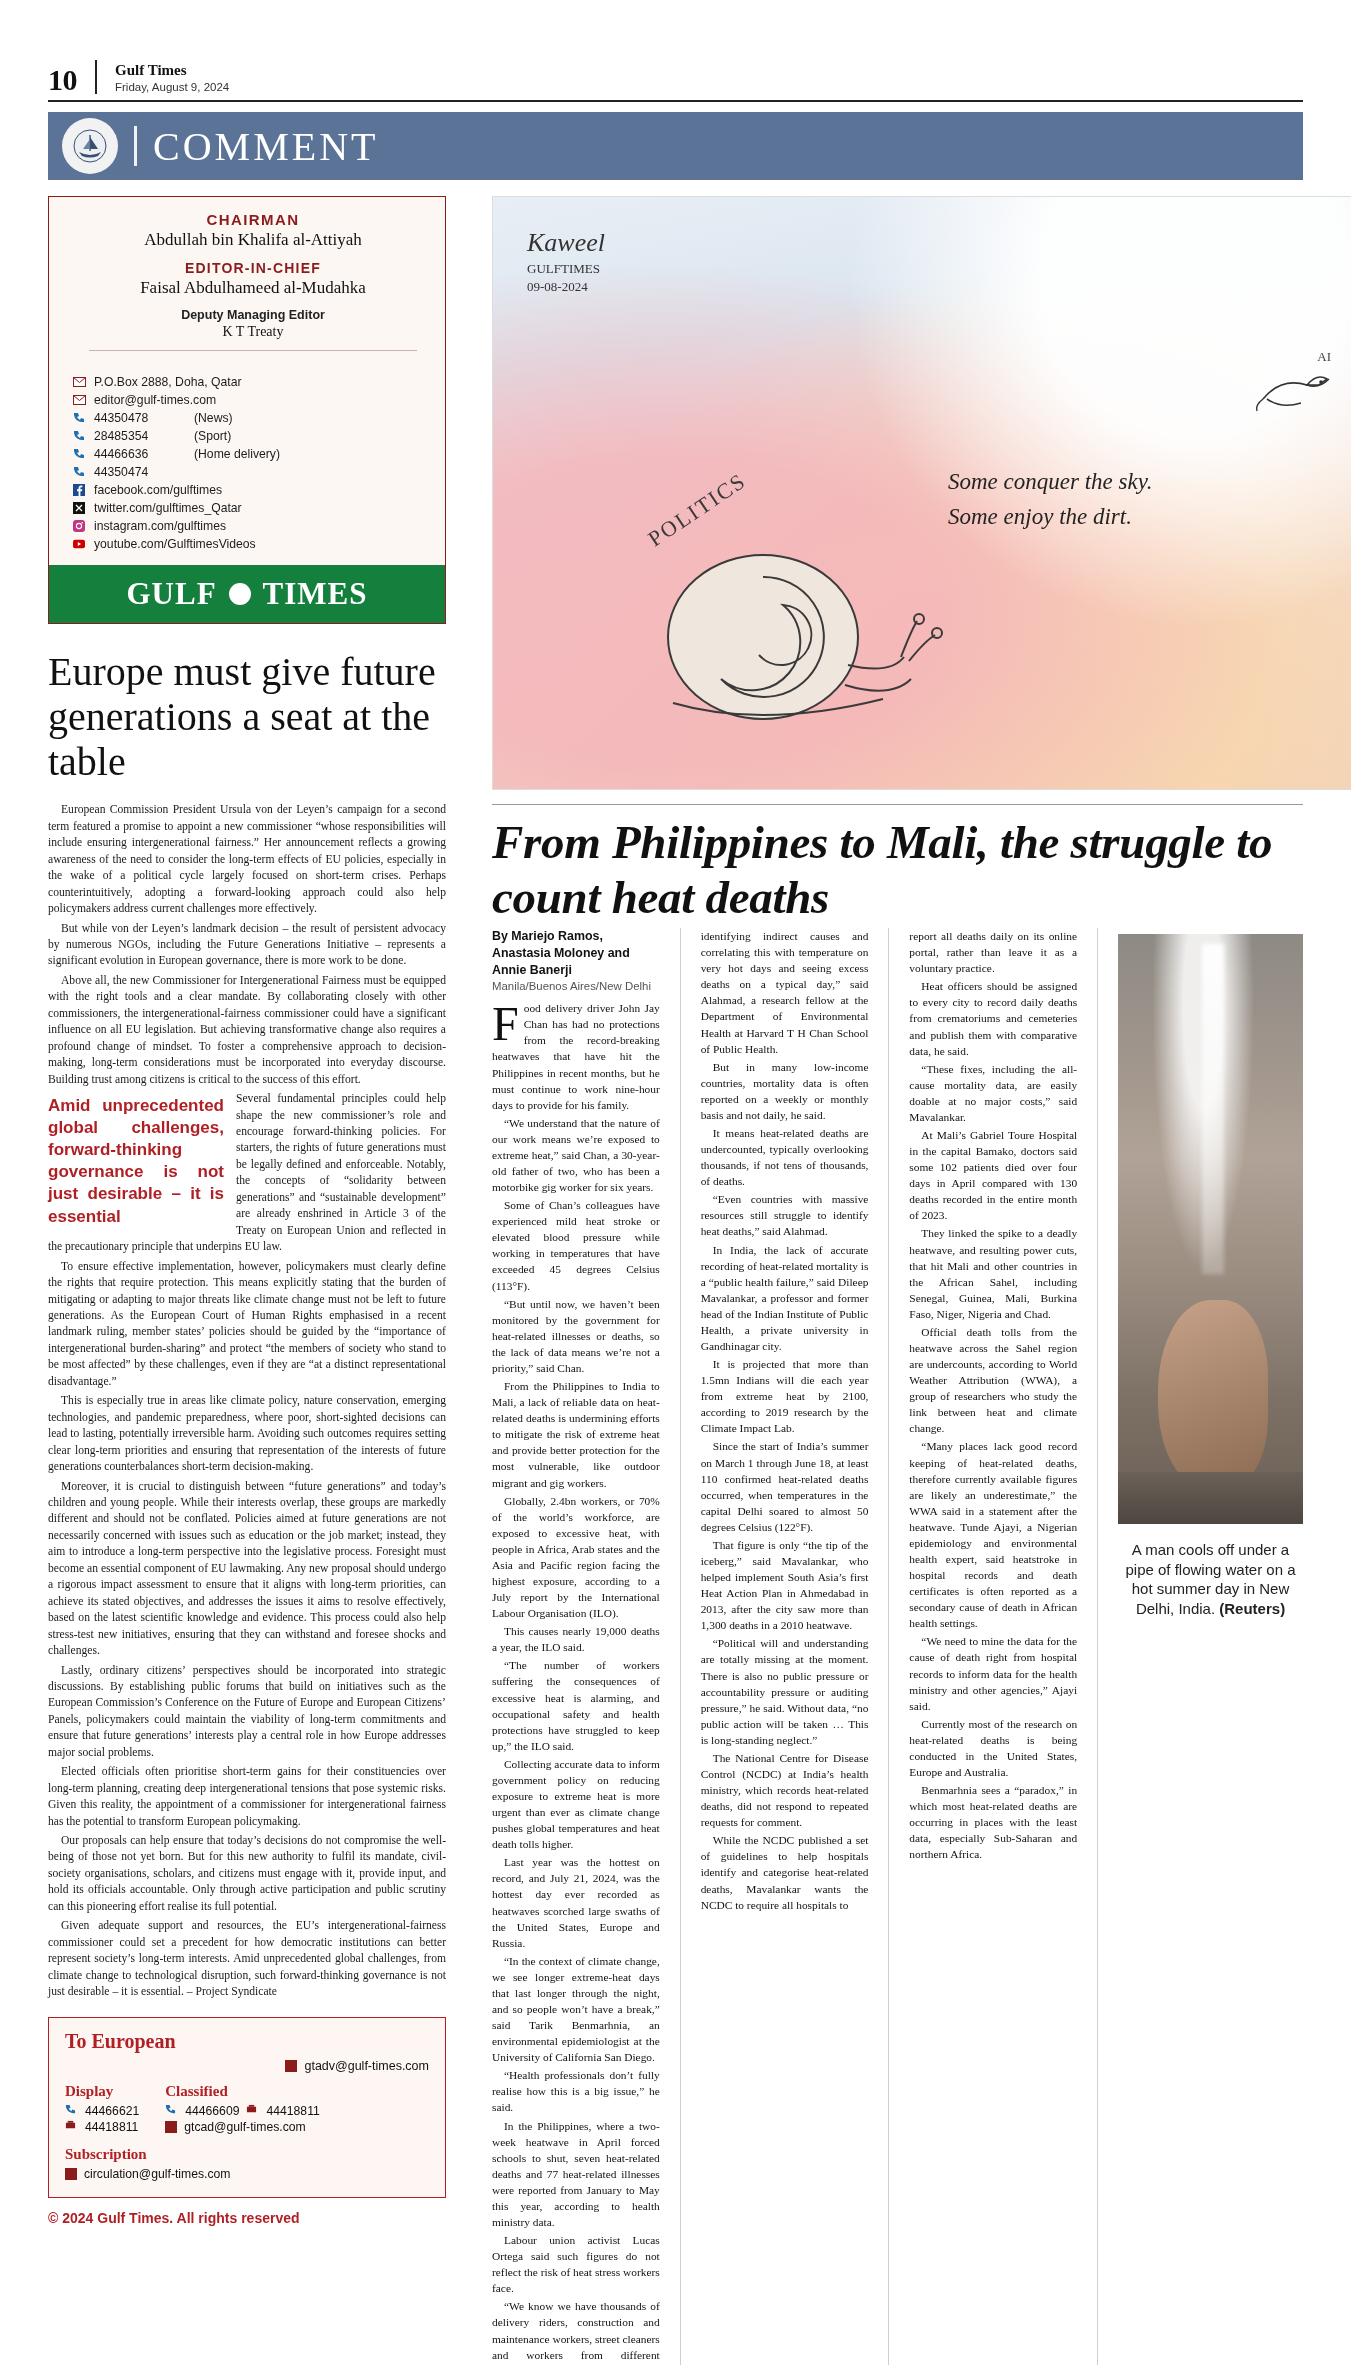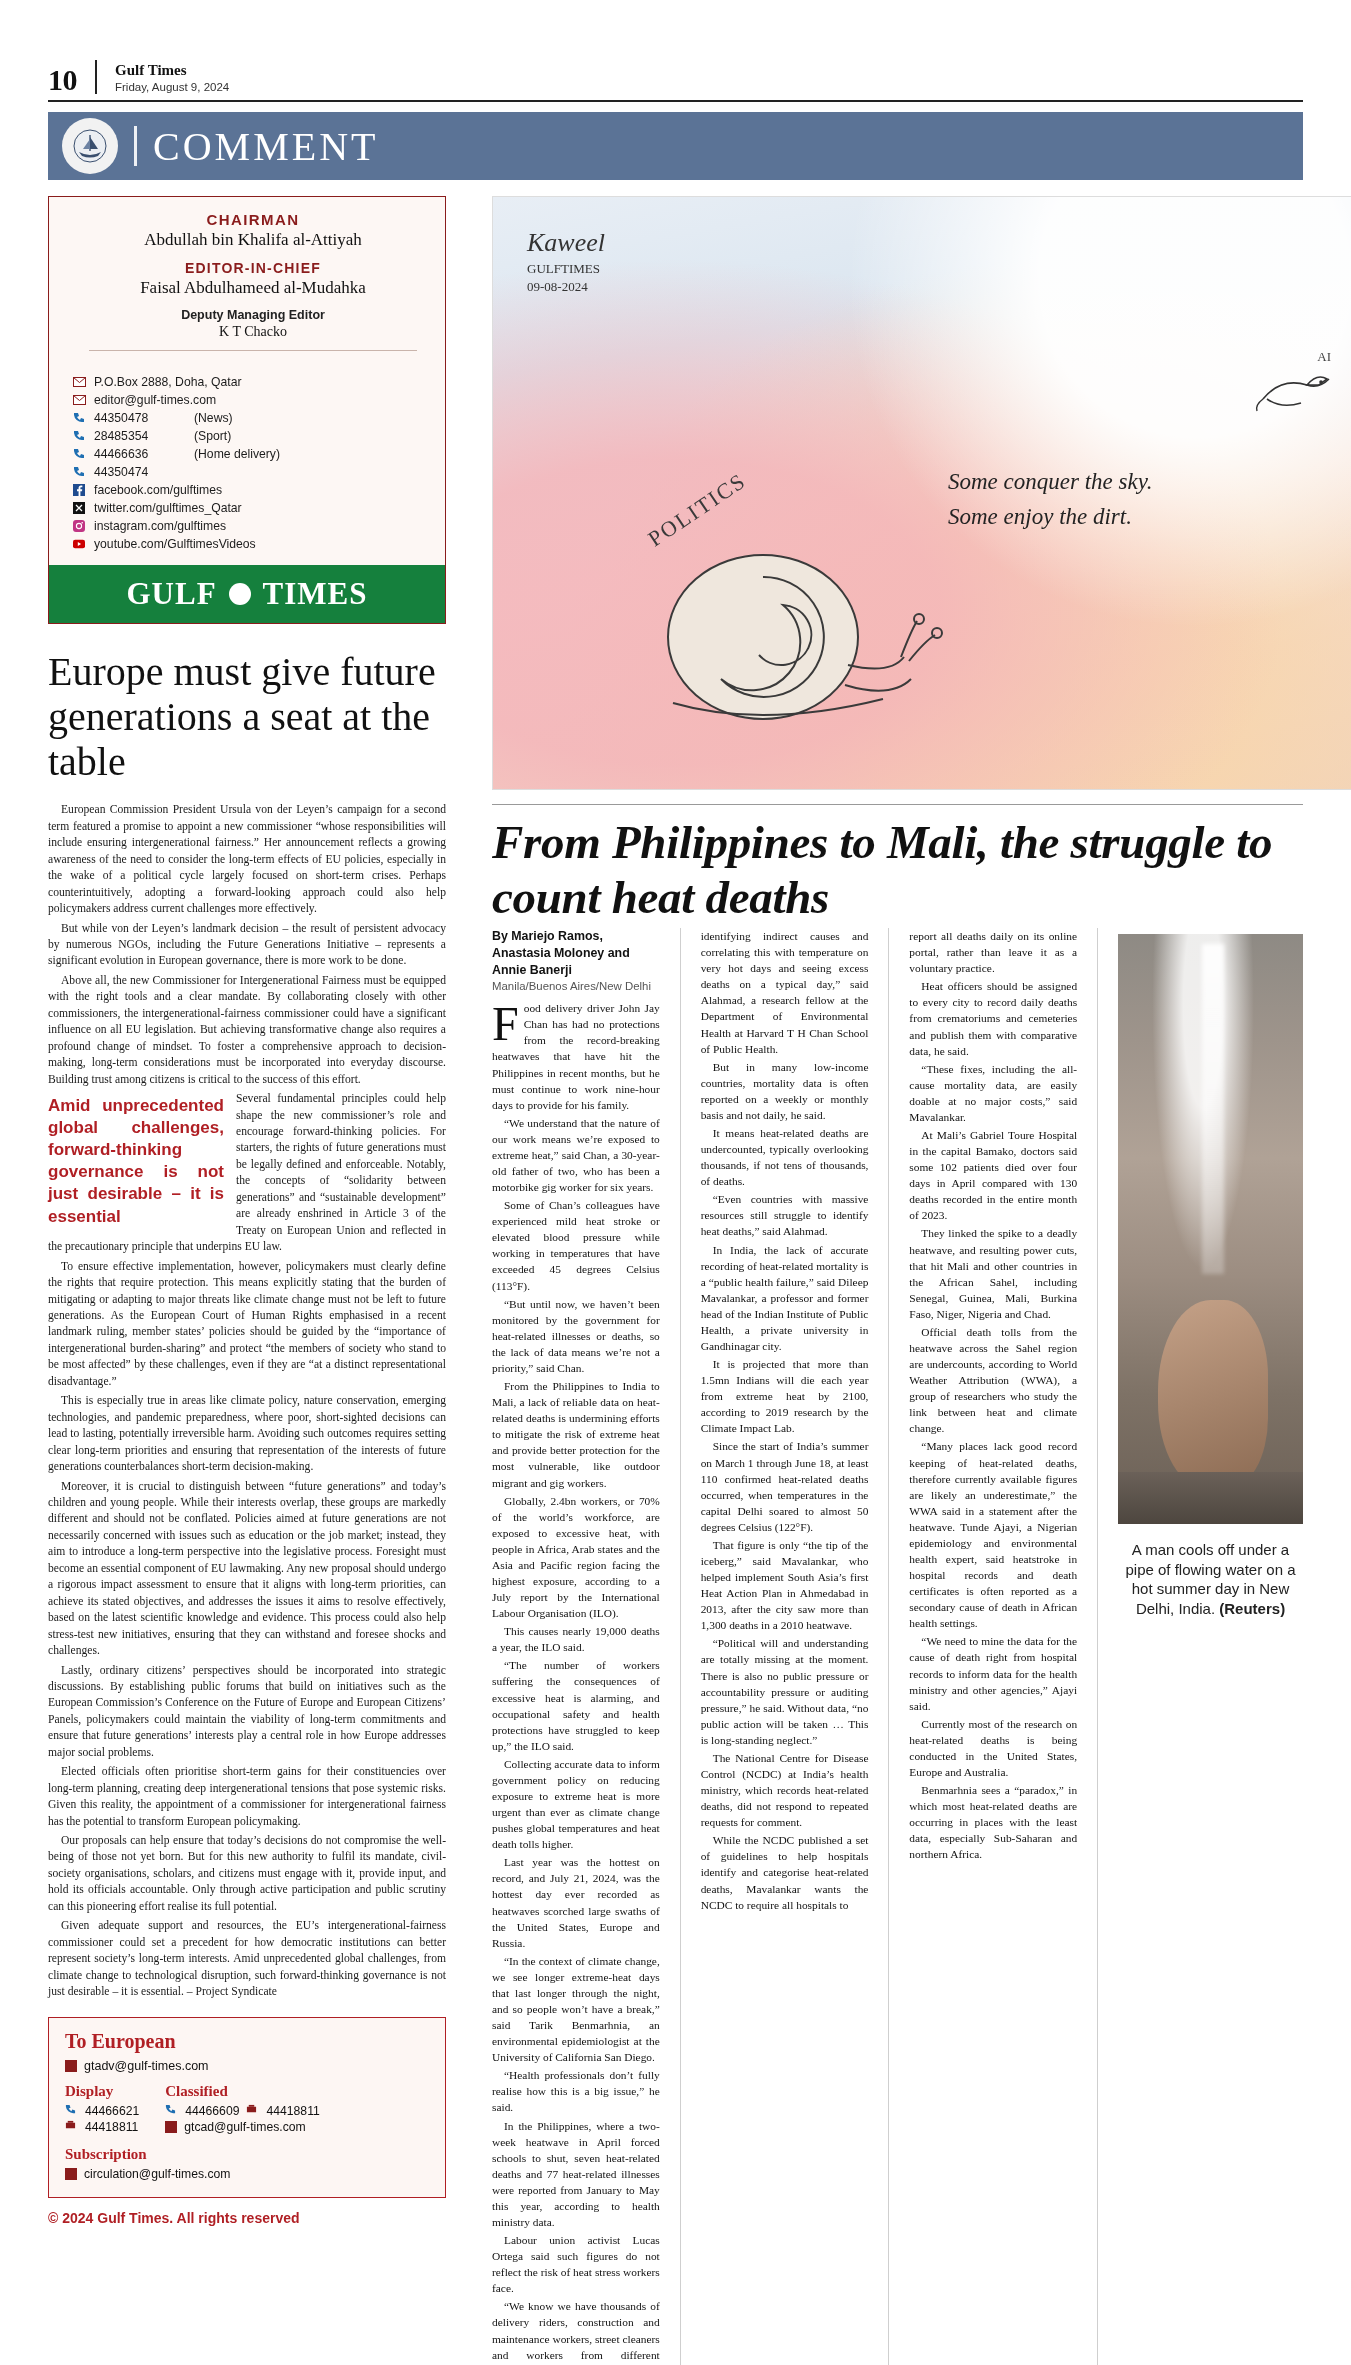--- a/index.html
+++ b/index.html
@@ -110,21 +110,21 @@
     font-weight:bold; font-size:17px; line-height:1.3;
     color:#b01f24;
   }
 
   
   .advert {
     margin-top:16px; border:1px solid #b01f24; background:#fdf6f3;
     padding:12px 16px 14px;
   }
   .ad-h { font-family:"Liberation Serif", serif; color:#b01f24; font-size:20px; font-weight:bold; margin-bottom:6px;}
-  .ad-row { display:flex; align-items:center; gap:7px; font-family:"Liberation Sans", sans-serif; font-size:12.5px; margin:3px 0;}
+  .ad-row { display:flex; align-items:center; gap:7px; font-family:"Liberation Sans", sans-serif; font-size:12.5px; margin:3px 0;justify-content:flex-end;}
   .ad-cols { display:flex; gap:26px; margin-top:10px; }
   .ad-sub { font-family:"Liberation Serif", serif; color:#b01f24; font-size:15px; font-weight:bold; margin-bottom:4px;}
   .ad-line { display:flex; align-items:center; gap:7px; font-family:"Liberation Sans", sans-serif; font-size:12.2px; margin:2px 0;}
   .copyright {
     margin-top:12px; color:#b01f24; font-family:"Liberation Sans", sans-serif;
     font-size:14px; font-weight:bold;
   }
 
   
   .rightcol { position:absolute; left:492px; top:196px; width:811px; }
@@ -248,21 +248,21 @@
   </div>
 
   <div class="leftcol">
 
     <div class="infobox">
       <div class="ib-label">CHAIRMAN</div>
       <div class="ib-name">Abdullah bin Khalifa al-Attiyah</div>
       <div class="ib-label2">EDITOR-IN-CHIEF</div>
       <div class="ib-name">Faisal Abdulhameed al-Mudahka</div>
       <div class="ib-sub">Deputy Managing Editor</div>
-      <div class="ib-sub-name">K T Chacko</div>
+      <div class="ib-sub-name">K T Treaty</div>
       <div class="ib-divider"></div>
     </div>
 
     <div class="contact">
       <div class="c-row">
         <span class="c-ic"><svg width="13" height="10" viewBox="0 0 13 10">
               <rect x=".5" y=".5" width="12" height="9" fill="#fff" stroke="#8a1c1c"></rect>
               <path d="M.5 .5 L6.5 5.5 L12.5 .5" fill="none" stroke="#8a1c1c"></path>
             </svg></span>
         <span>P.O.Box 2888, Doha, Qatar</span>

